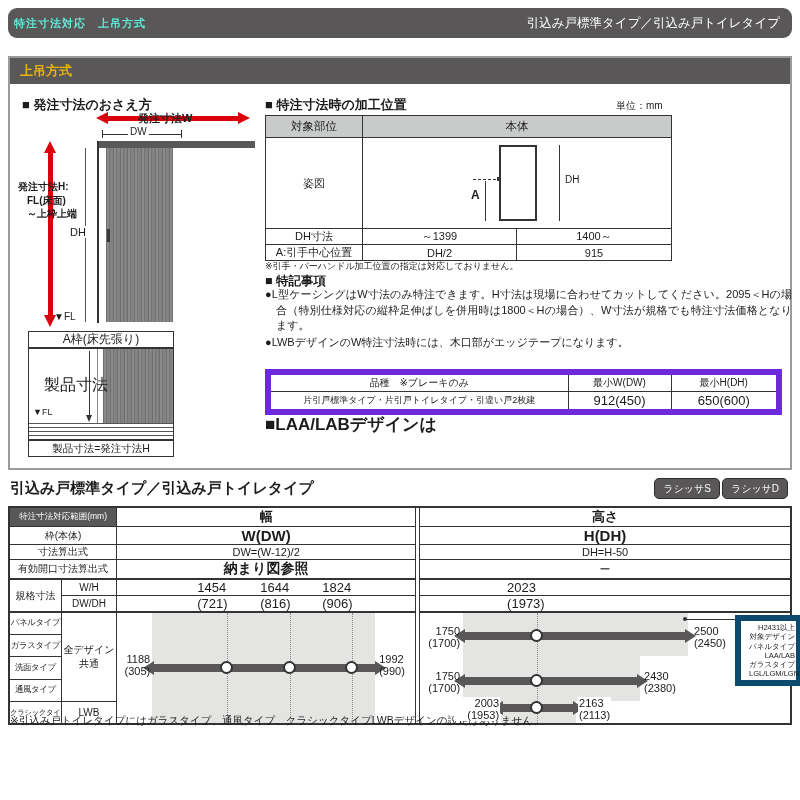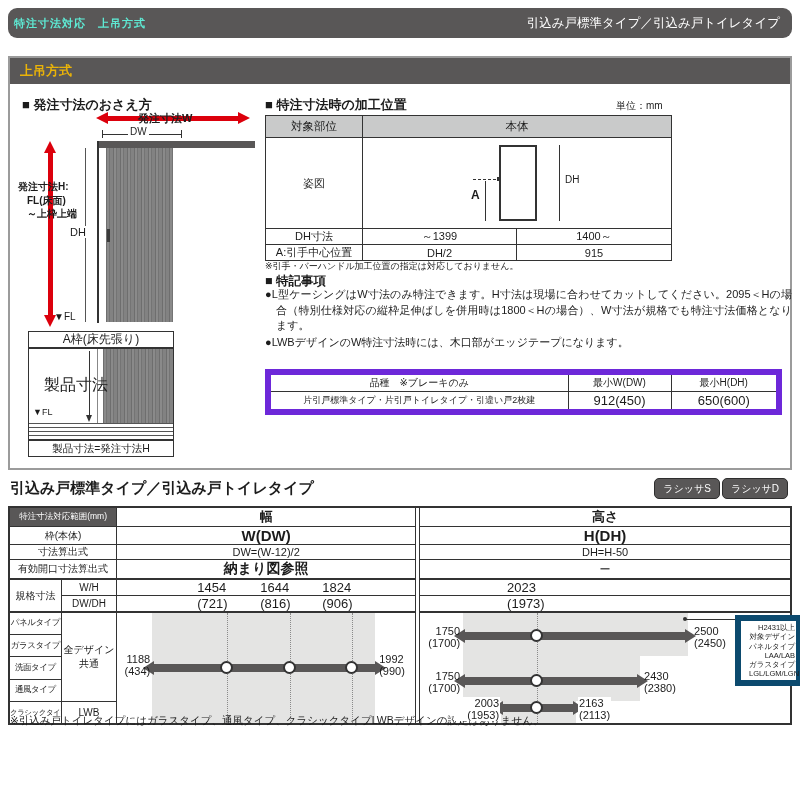--- a/index.html
+++ b/index.html
@@ -237,20 +237,21 @@
         <td>最小H(DH)</td>
       </tr>
       <tr class="d">
         <td class="small">片引戸標準タイプ・片引戸トイレタイプ・引違い戸2枚建</td>
         <td class="num">912(450)</td>
         <td class="num">650(600)</td>
       </tr>
     </tbody>
       </table>
   </div>
+  <div class="abs" id="laa1">■LAA/LABデザインは</div>
 
   <div class="abs" id="sec2h">引込み戸標準タイプ／引込み戸トイレタイプ</div>
   <div class="abs lbtn" id="btnS">ラシッサS</div>
   <div class="abs lbtn" id="btnD">ラシッサD</div>
 
   <div class="abs" id="t3">
     <table>
       <colgroup>
         <col style="width:52px">
           <col style="width:55px">
@@ -320,21 +321,21 @@
           <div class="dotv" style="left:173px"></div>
           <div class="dotv" style="left:235px"></div>
           <div class="rbar" style="left:37px;top:51px;width:221px"></div>
           <div class="tri l" style="left:26px;top:48px"></div>
           <div class="tri r" style="left:258px;top:48px"></div>
           <div class="circ" style="left:103px;top:48px"></div>
           <div class="circ" style="left:166px;top:48px"></div>
           <div class="circ" style="left:228px;top:48px"></div>
           <div class="rlbl lft" style="left:0;top:40px;width:33px">
             <div>1188</div>
-            <div>(434)</div>
+            <div>(305)</div>
           </div>
           <div class="rlbl rgt" style="left:262px;top:40px">
             <div>1992</div>
             <div>(990)</div>
           </div>
         </td>
         <td class="sp thick" rowspan="5"></td>
         <td class="chart thick" rowspan="5">
           <div class="gray" style="left:43px;top:0;width:225px;height:43px"></div>
           <div class="gray" style="left:43px;top:43px;width:177px;height:45px"></div>

